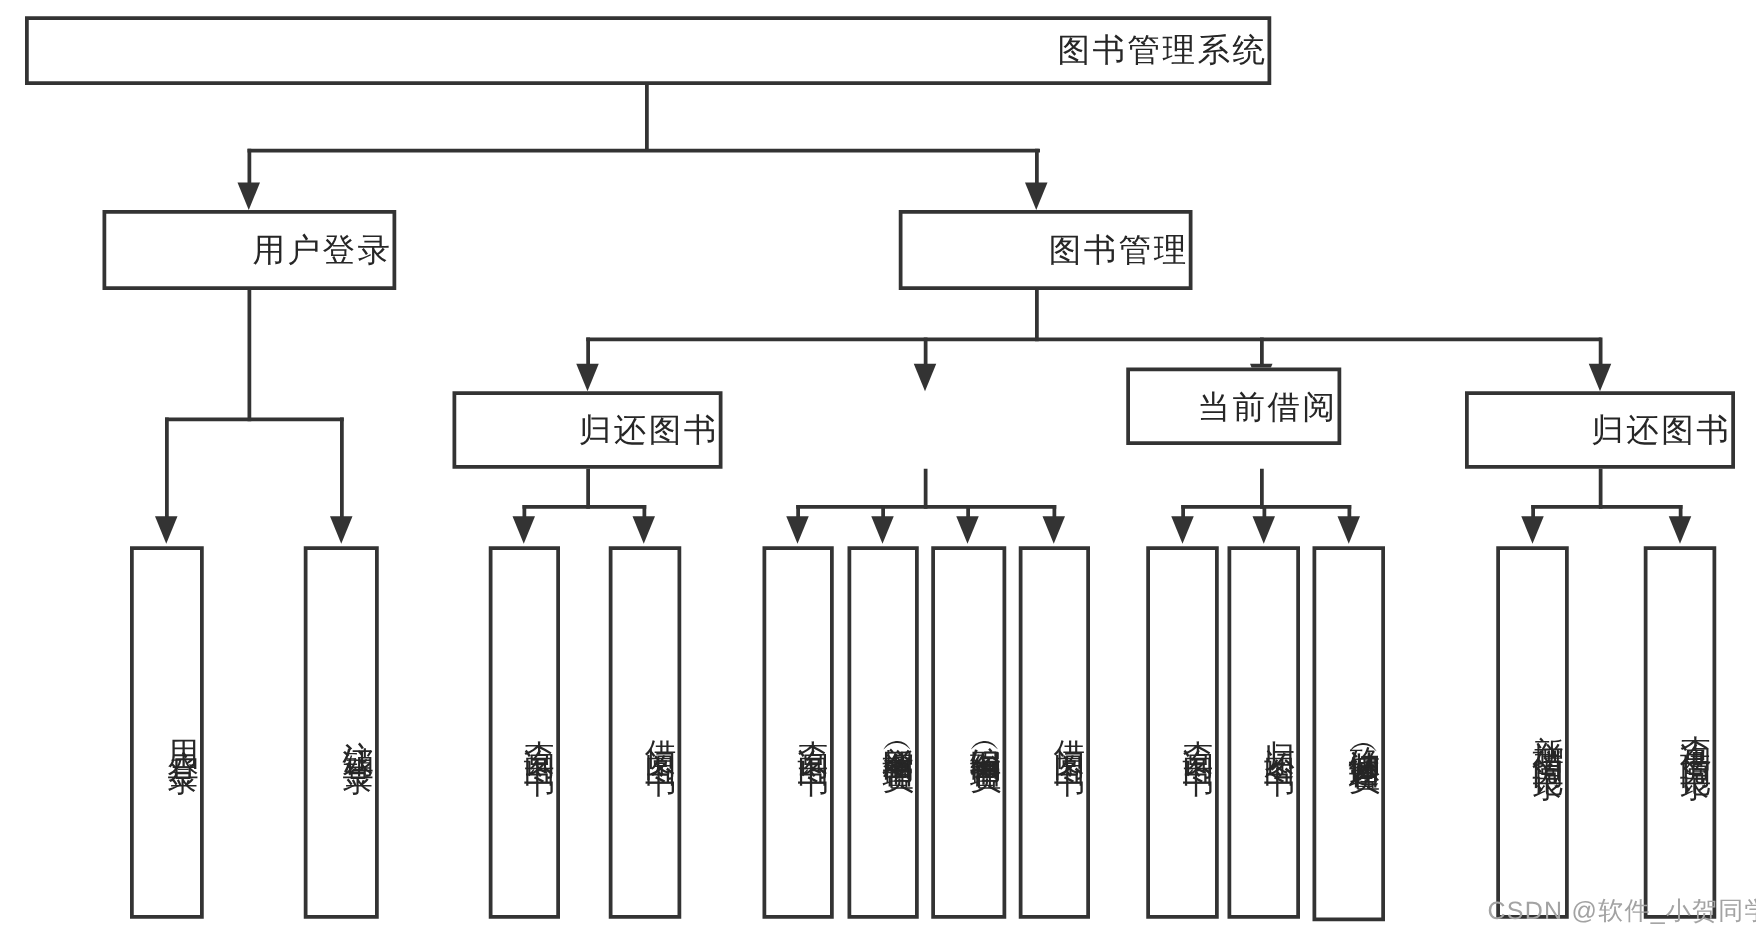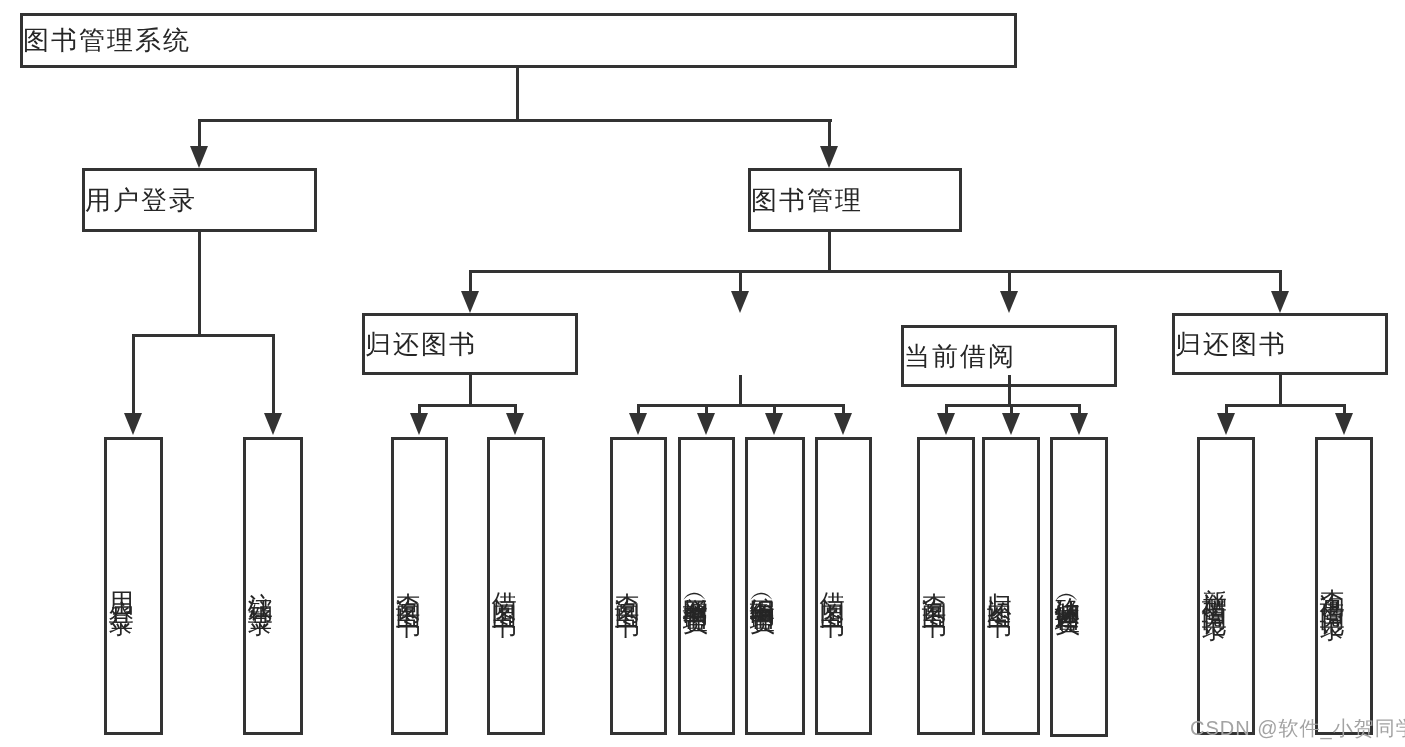--- a/index.html
+++ b/index.html
@@ -2,21 +2,21 @@
 <html><head>
 <meta charset="utf-8">
 <style>
   html,body{margin:0;padding:0;background:#ffffff;}
   .stage{
     position:relative;width:1405px;height:747px;background:#ffffff;overflow:hidden;
     font-family:"Liberation Sans","DejaVu Sans",sans-serif;color:#262626;
   }
   .box{
     position:absolute;box-sizing:border-box;border:3px solid #333333;background:#ffffff;
-    display:flex;align-items:center;justify-content:flex-start;
+    display:flex;align-items:center;justify-content:flex-end;
     font-size:26px;letter-spacing:2px;white-space:nowrap;
   }
   .leaf-text{
     writing-mode:vertical-rl;text-orientation:mixed;
     font-size:25px;letter-spacing:7px;line-height:1.15;
   }
   .leaf-text.six{letter-spacing:6px;}
   .leaf-text.long{letter-spacing:2px;}
   .vline{position:absolute;width:3px;background:#333333;}
   .hline{position:absolute;height:3px;background:#333333;}
@@ -42,21 +42,21 @@
   <div class="vline" style="left:516px;top:68px;height:53px"></div>
   <div class="hline" style="left:198px;top:119px;width:634px"></div>
   <div class="vline" style="left:198px;top:119px;height:29px"></div>
   <div class="arrow" style="left:190px;top:146px"></div>
   <div class="vline" style="left:828px;top:119px;height:29px"></div>
   <div class="arrow" style="left:820px;top:146px"></div>
 
   <div class="box" style="left:82px;top:168px;width:235px;height:64px">
     <span>用户登录</span>
   </div>
-  <div class="box" style="left:748px;top:168px;width:214px;height:64px">
+  <div class="box" style="left:719px;top:168px;width:235px;height:64px">
     <span>图书管理</span>
   </div>
 
   <div class="vline" style="left:198px;top:232px;height:105px"></div>
   <div class="hline" style="left:132px;top:334px;width:143px"></div>
   <div class="vline" style="left:132px;top:334px;height:81px"></div>
   <div class="arrow" style="left:124px;top:413px"></div>
   <div class="vline" style="left:272px;top:334px;height:81px"></div>
   <div class="arrow" style="left:264px;top:413px"></div>
 
@@ -67,21 +67,21 @@
   <div class="vline" style="left:739px;top:270px;height:23px"></div>
   <div class="arrow" style="left:731px;top:291px"></div>
   <div class="vline" style="left:1008px;top:270px;height:23px"></div>
   <div class="arrow" style="left:1000px;top:291px"></div>
   <div class="vline" style="left:1279px;top:270px;height:23px"></div>
   <div class="arrow" style="left:1271px;top:291px"></div>
 
   <div class="box" style="left:362px;top:313px;width:216px;height:62px">
     <span>归还图书</span>
   </div>
-  <div class="box" style="left:901px;top:325px;width:216px;height:62px">
+  <div class="box" style="left:901px;top:294px;width:172px;height:62px">
     <span>当前借阅</span>
   </div>
   <div class="box" style="left:1172px;top:313px;width:216px;height:62px">
     <span>归还图书</span>
   </div>
 
   <div class="vline" style="left:469px;top:375px;height:32px"></div>
   <div class="hline" style="left:418px;top:404px;width:99px"></div>
   <div class="vline" style="left:418px;top:404px;height:12px"></div>
   <div class="arrow" style="left:410px;top:413px"></div>

